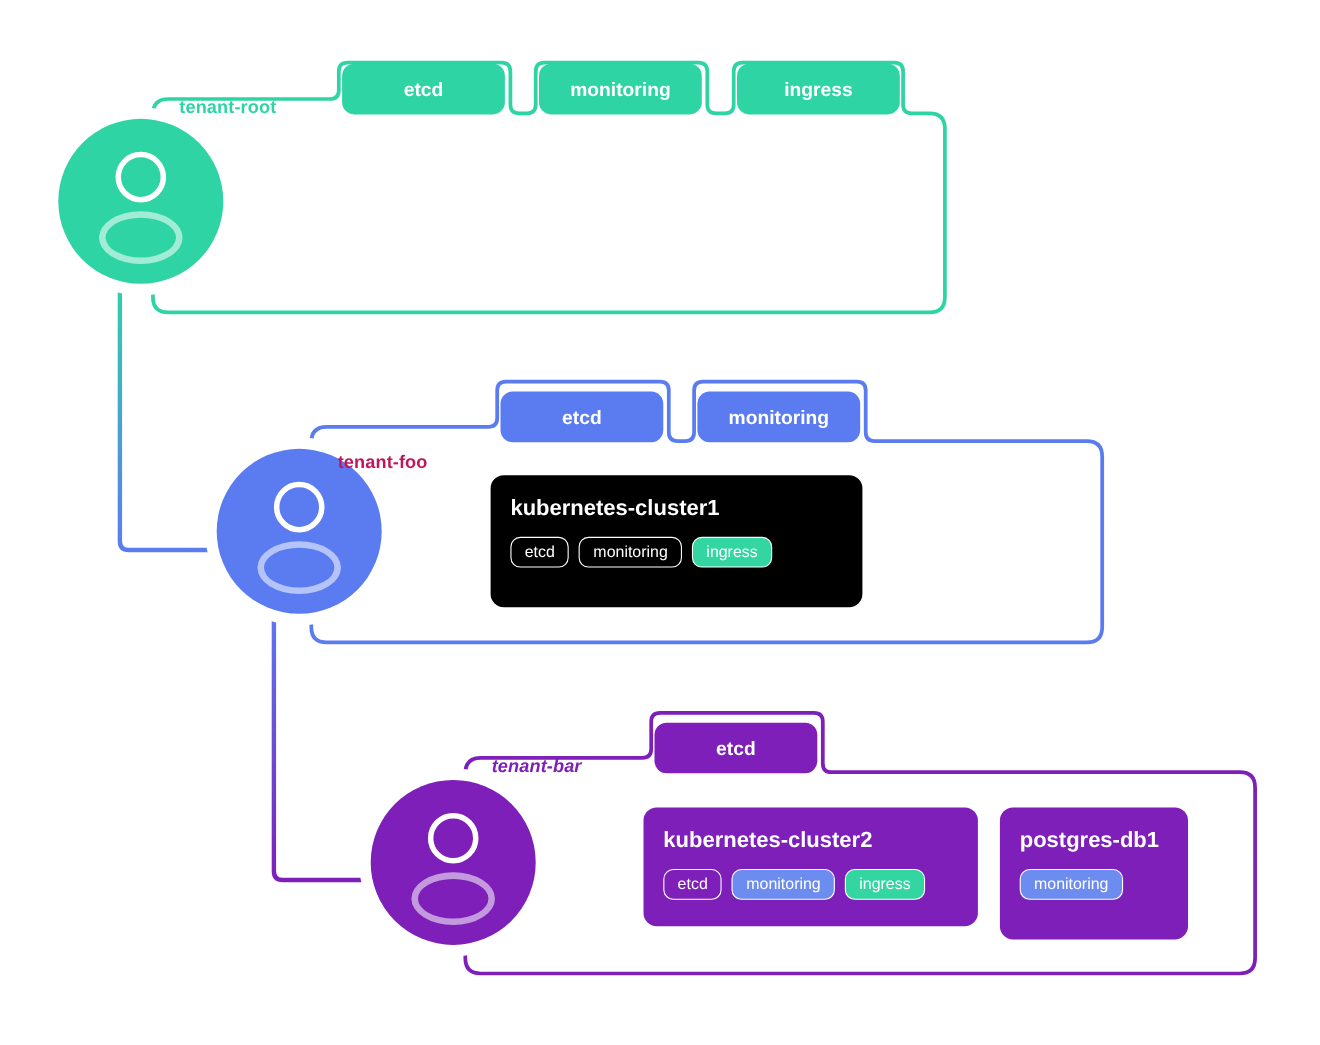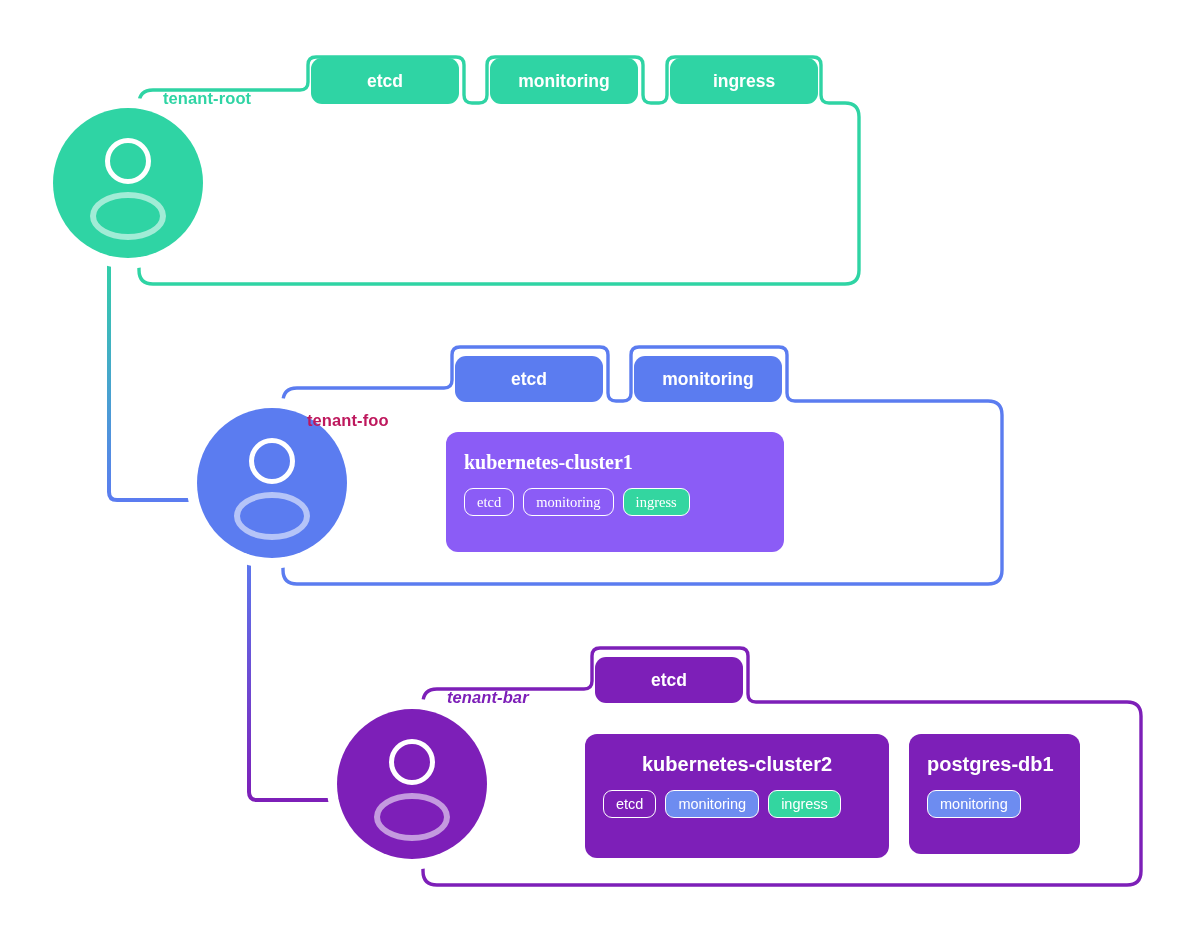--- a/index.html
+++ b/index.html
@@ -105,38 +105,38 @@
 
   <div class="avatar" style="left:197px;top:408px;width:150px;height:150px;background:#5b7cf0;">
     <div class="head" style="left:52px;top:30px;width:46px;height:46px;"></div>
     <div class="body" style="left:37px;top:84px;width:76px;height:48px;"></div>
   </div>
   <div class="tenant-label" style="left:307px;top:388px;color:#be185d;margin-top:24px;">tenant-foo</div>
 
   <div class="topchip" style="left:455px;top:356px;width:148px;background:#5b7cf0;">etcd</div>
   <div class="topchip" style="left:634px;top:356px;width:148px;background:#5b7cf0;">monitoring</div>
 
-  <div class="card" style="left:446px;top:432px;width:338px;height:120px;background:#8b5cf6;font-family:Liberation Serif, serif;">
+  <div class="card" style="left:446px;top:432px;width:338px;height:120px;background:#000000;">
     <div class="card-title">kubernetes-cluster1</div>
     <div class="chiprow">
       <div class="minichip">etcd</div>
       <div class="minichip">monitoring</div>
       <div class="minichip fill-green">ingress</div>
     </div>
   </div>
 
   <div class="avatar" style="left:337px;top:709px;width:150px;height:150px;background:#7d1fb8;">
     <div class="head" style="left:52px;top:30px;width:46px;height:46px;"></div>
     <div class="body" style="left:37px;top:84px;width:76px;height:48px;"></div>
   </div>
   <div class="tenant-label" style="left:447px;top:689px;color:#7d1fb8;font-style:italic;">tenant-bar</div>
 
   <div class="topchip" style="left:595px;top:657px;width:148px;background:#7d1fb8;">etcd</div>
 
-  <div class="card" style="left:585px;top:734px;width:304px;height:124px;background:#7d1fb8;text-align:center;">
+  <div class="card" style="left:585px;top:734px;width:304px;height:108px;background:#7d1fb8;">
     <div class="card-title">kubernetes-cluster2</div>
     <div class="chiprow">
       <div class="minichip">etcd</div>
       <div class="minichip fill-blue">monitoring</div>
       <div class="minichip fill-green">ingress</div>
     </div>
   </div>
 
   <div class="card" style="left:909px;top:734px;width:171px;height:120px;background:#7d1fb8;">
     <div class="card-title">postgres-db1</div>

